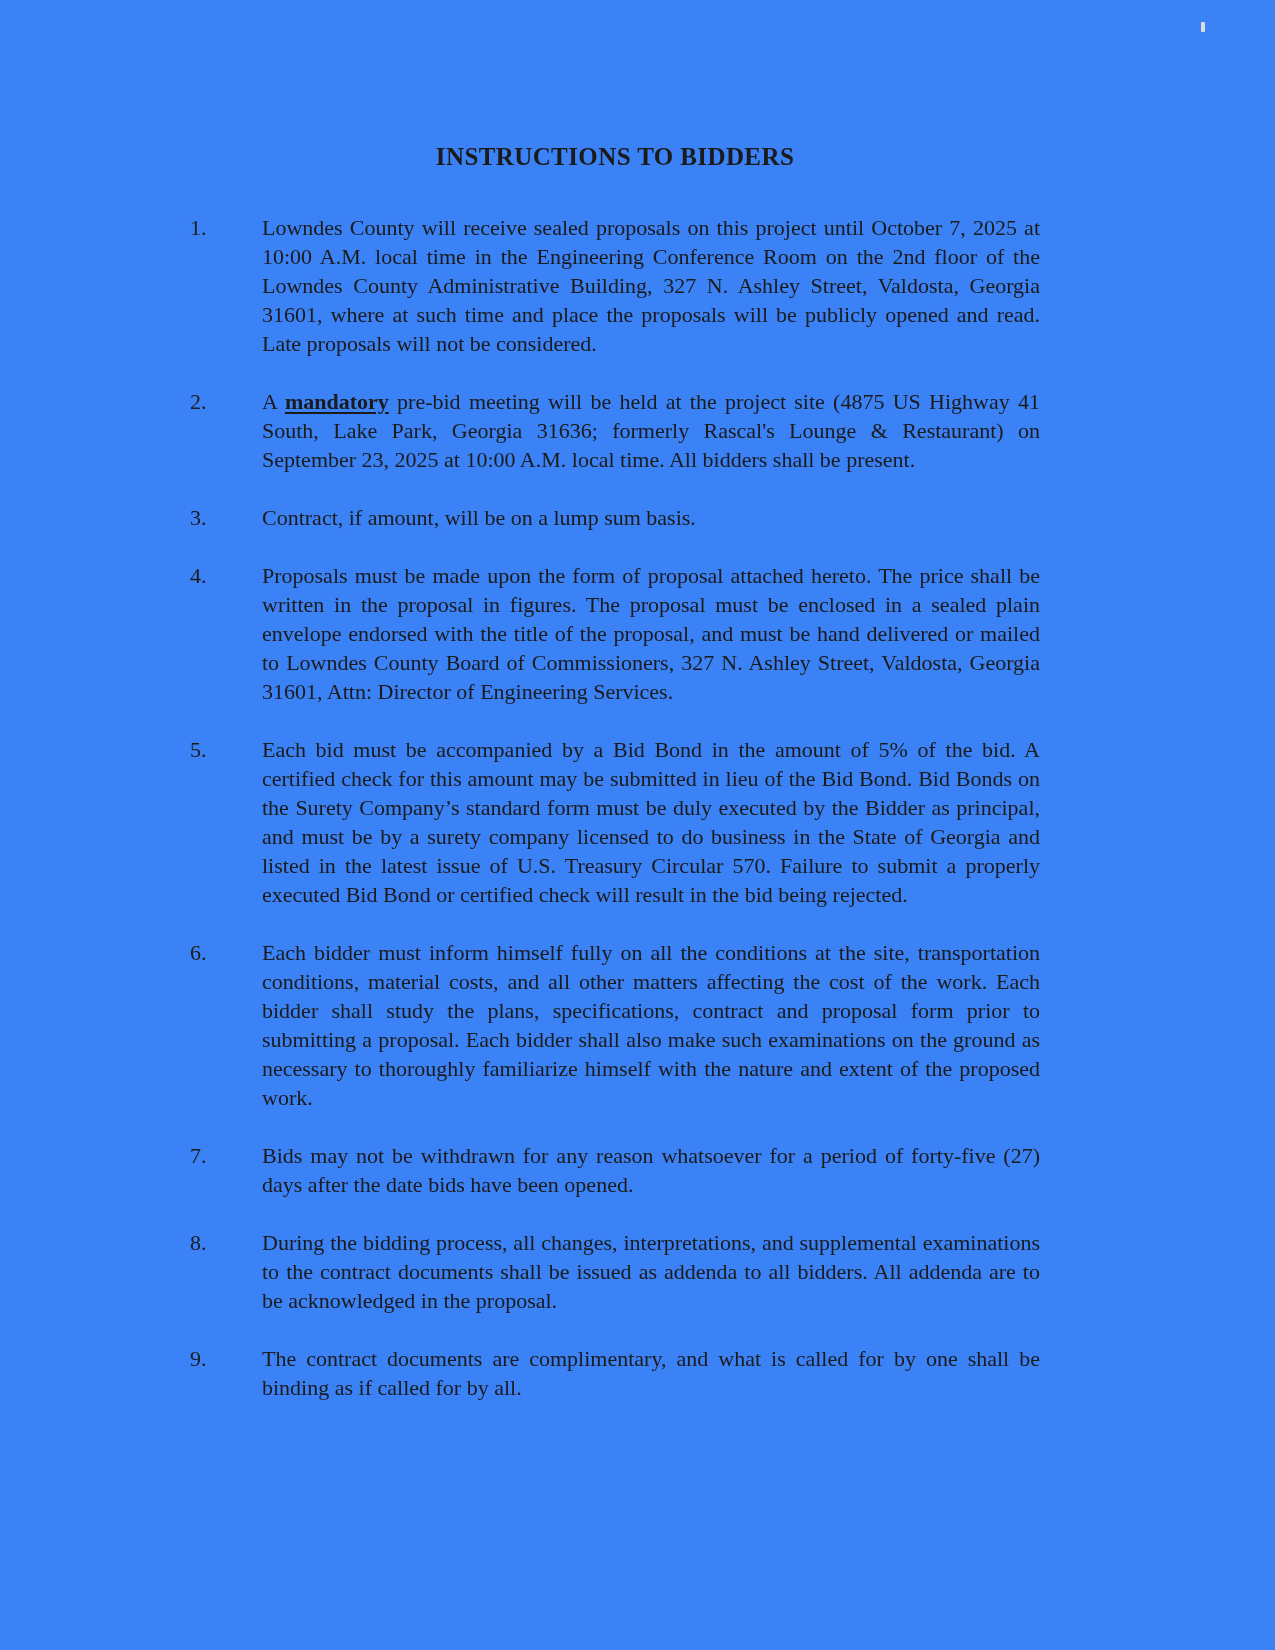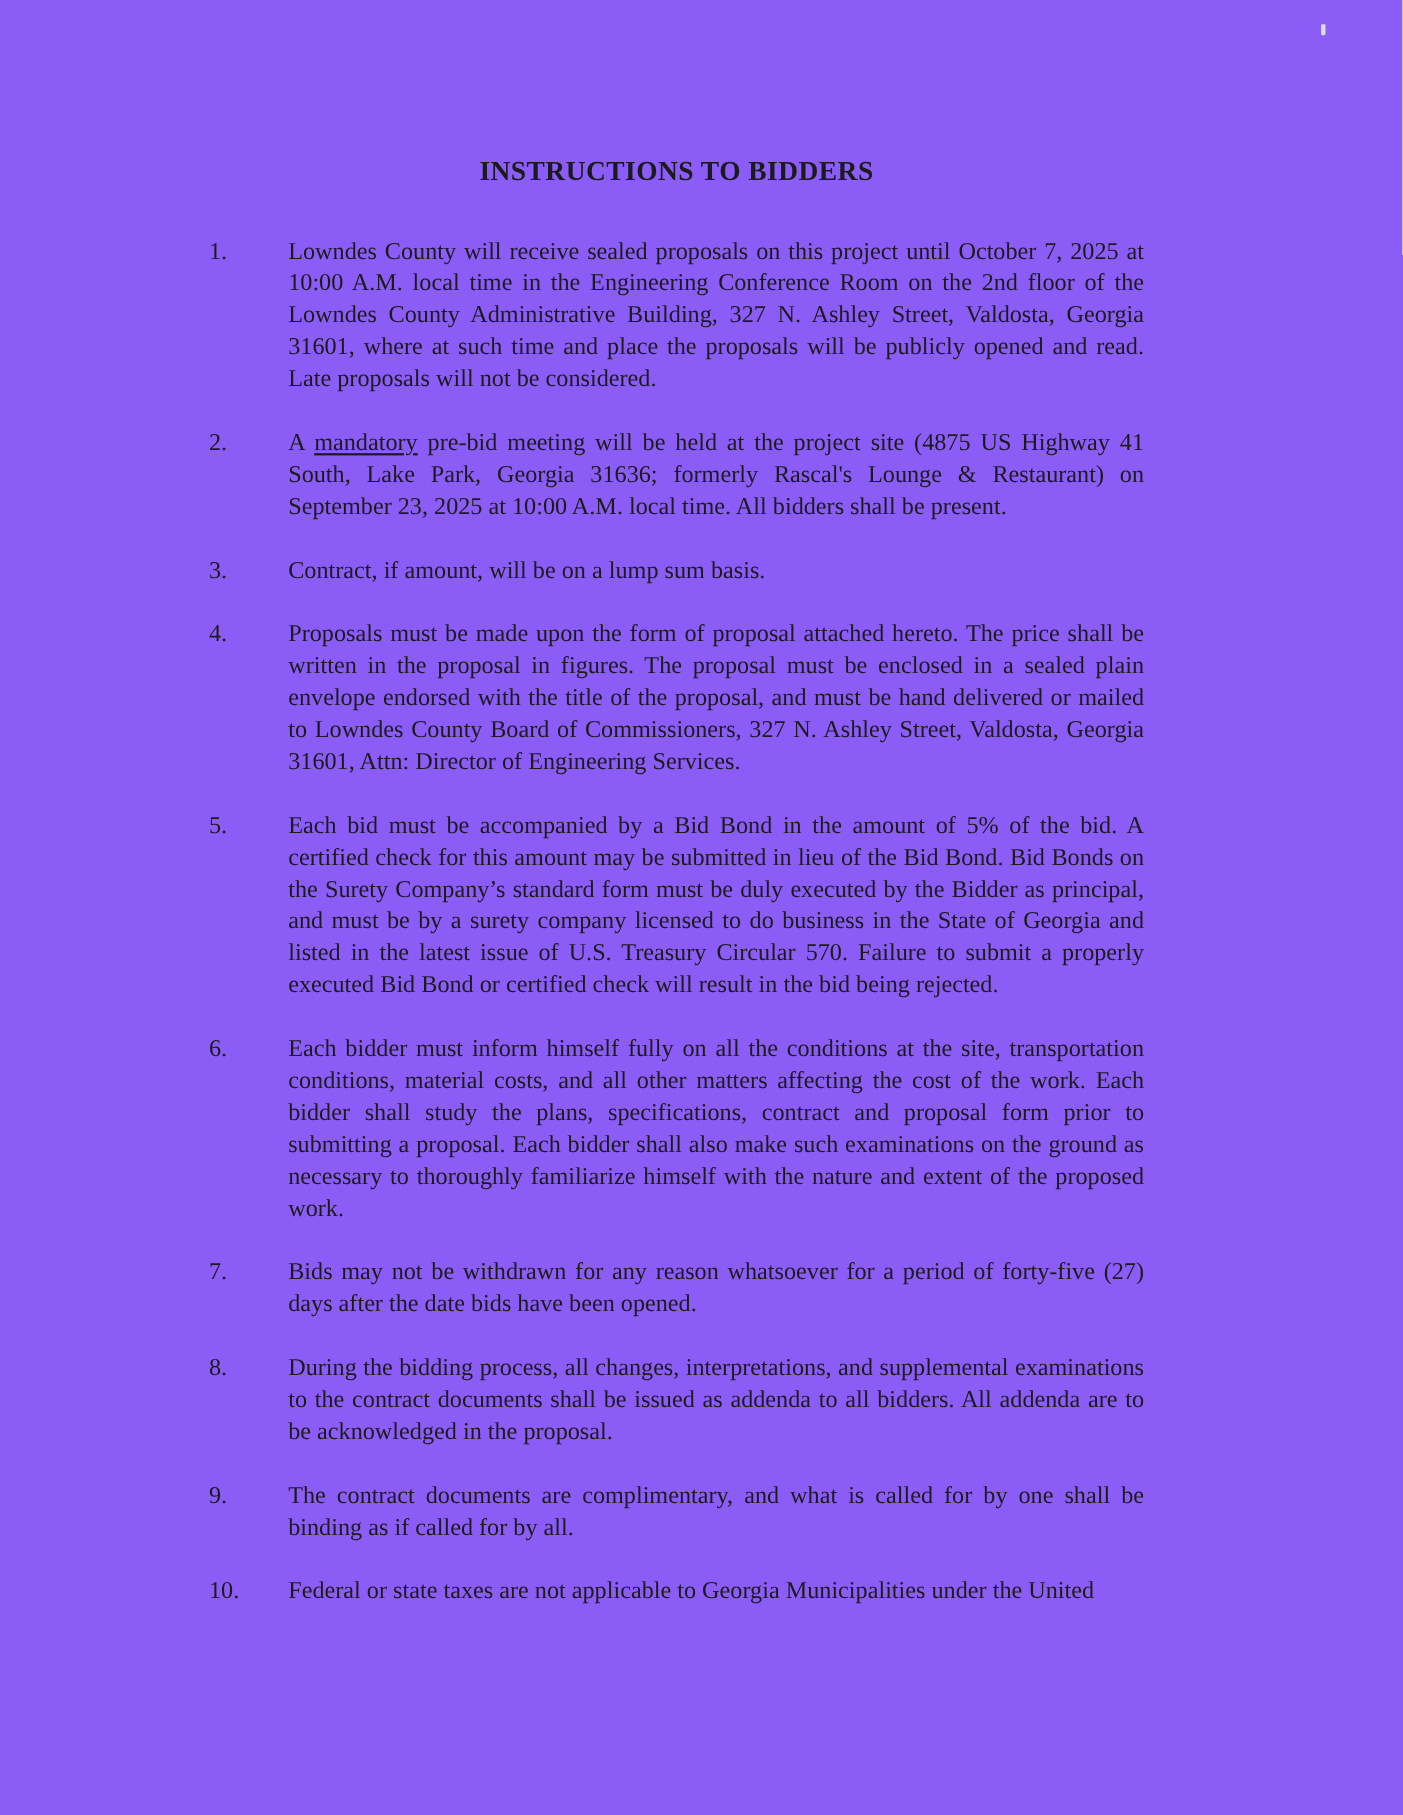--- a/index.html
+++ b/index.html
@@ -4,21 +4,21 @@
 <style>
   html, body {
     margin: 0;
     padding: 0;
     background: #ffffff;
   }
   .page {
     position: relative;
     width: 1275px;
     height: 1650px;
-    background: #8b5cf6;
+    background: #3b82f6;
     color: #1b1b1b;
     font-family: "Liberation Serif", "DejaVu Serif", serif;
     overflow: hidden;
   }
   .scan-artifact {
     position: absolute;
     top: 22px;
     left: 1201px;
     width: 4px;
     height: 10px;
@@ -51,20 +51,21 @@
     width: 72px;
     flex: 0 0 72px;
   }
   .item-text {
     flex: 1;
     text-align: justify;
   }
   .item-text u {
     text-decoration: underline;
     text-underline-offset: 3px;
+    font-weight: bold;
   }
 </style>
 </head>
 <body>
 
 <div class="page">
   <div class="scan-artifact"></div>
   <h1 class="doc-title">INSTRUCTIONS TO BIDDERS</h1>
   <div class="instructions-list">
   <div class="list-item">
@@ -105,18 +106,14 @@
   <div class="list-item">
     <div class="item-number">8.</div>
     <div class="item-text">During the bidding process, all changes, interpretations, and supplemental examinations to the contract documents shall be issued as addenda to all bidders. All addenda are to be acknowledged in the proposal.</div>
   </div>
 
   <div class="list-item">
     <div class="item-number">9.</div>
     <div class="item-text">The contract documents are complimentary, and what is called for by one shall be binding as if called for by all.</div>
   </div>
 
-  <div class="list-item">
-    <div class="item-number">10.</div>
-    <div class="item-text">Federal or state taxes are not applicable to Georgia Municipalities under the United</div>
-  </div>
 </div>
 </div>
 
 </body></html>

